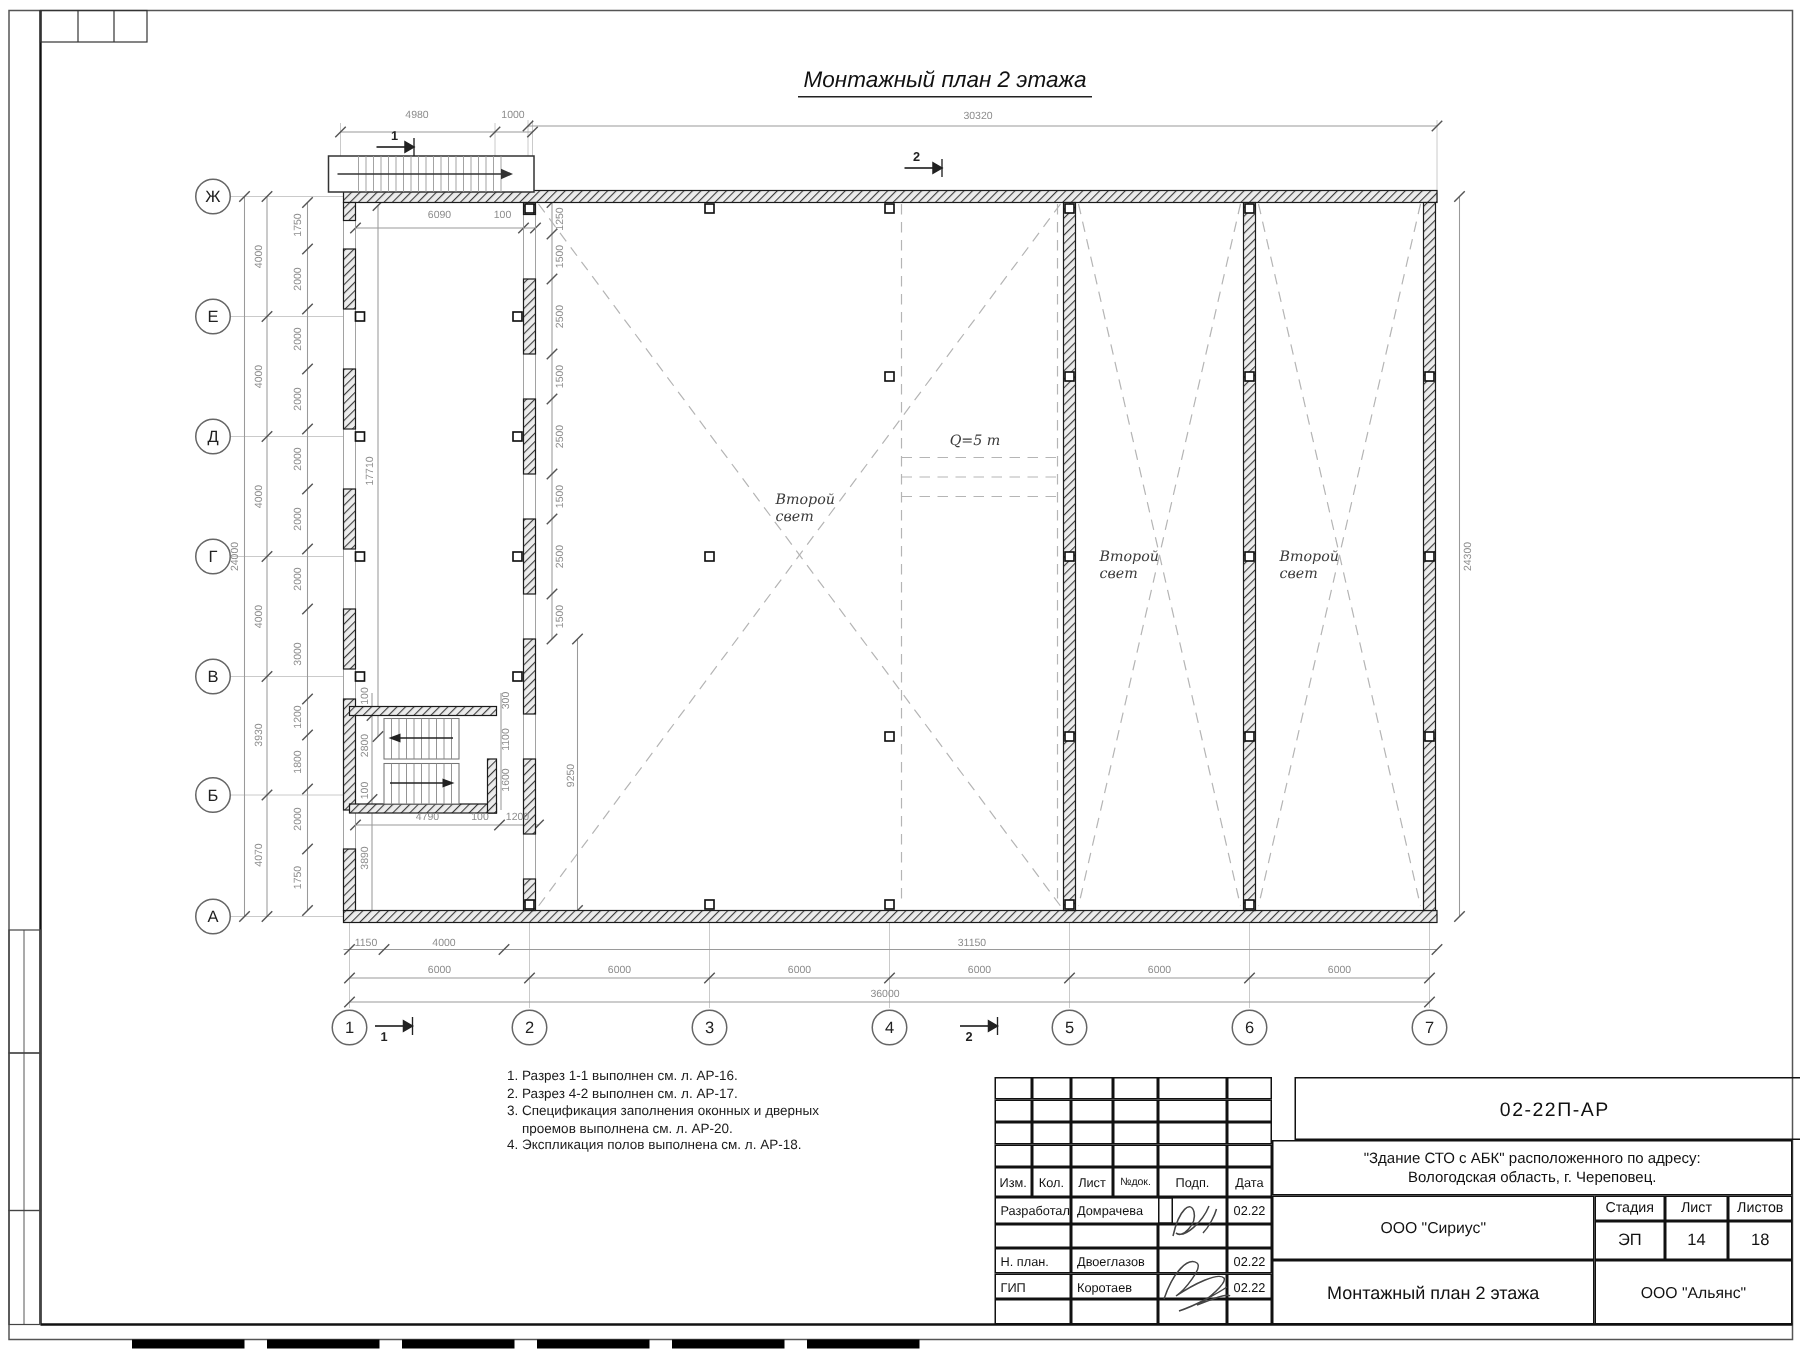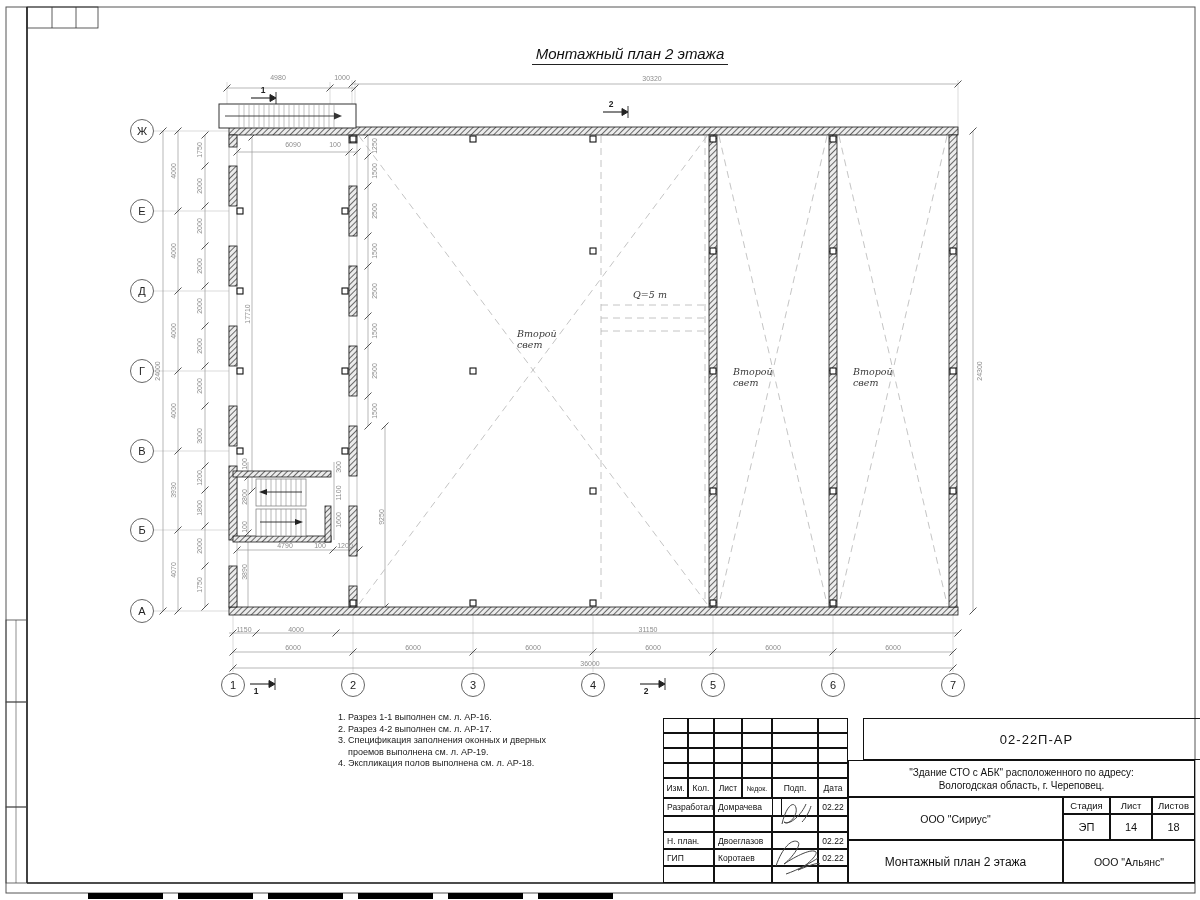--- a/index.html
+++ b/index.html
@@ -377,21 +377,21 @@
     </div>
 <div id="sl">
       <div class="sl" style="left: 517px; top: 328px;">Второй свет</div>
       <div class="sl" style="left: 733px; top: 366px;">Второй свет</div>
       <div class="sl" style="left: 853px; top: 366px;">Второй свет</div>
     </div>
 <div id="notes">
       <div style="white-space: pre;">1. Разрез 1-1 выполнен см. л. АР-16.</div>
       <div style="white-space: pre;">2. Разрез 4-2 выполнен см. л. АР-17.</div>
       <div style="white-space: pre;">3. Спецификация заполнения оконных и дверных</div>
-      <div style="white-space: pre;">    проемов выполнена см. л. АР-19.</div>
+      <div style="white-space: pre;">    проемов выполнена см. л. АР-20.</div>
       <div style="white-space: pre;">4. Экспликация полов выполнена см. л. АР-18.</div>
     </div>
 
 <div id="tb">
   <div id="tbLeft">
         <div class="tbc" style="left: 0px; top: 0px; width: 25px; height: 15px;"></div>
         <div class="tbc" style="left: 25px; top: 0px; width: 26px; height: 15px;"></div>
         <div class="tbc" style="left: 51px; top: 0px; width: 28px; height: 15px;"></div>
         <div class="tbc" style="left: 79px; top: 0px; width: 30px; height: 15px;"></div>
         <div class="tbc" style="left: 109px; top: 0px; width: 46px; height: 15px;"></div>

